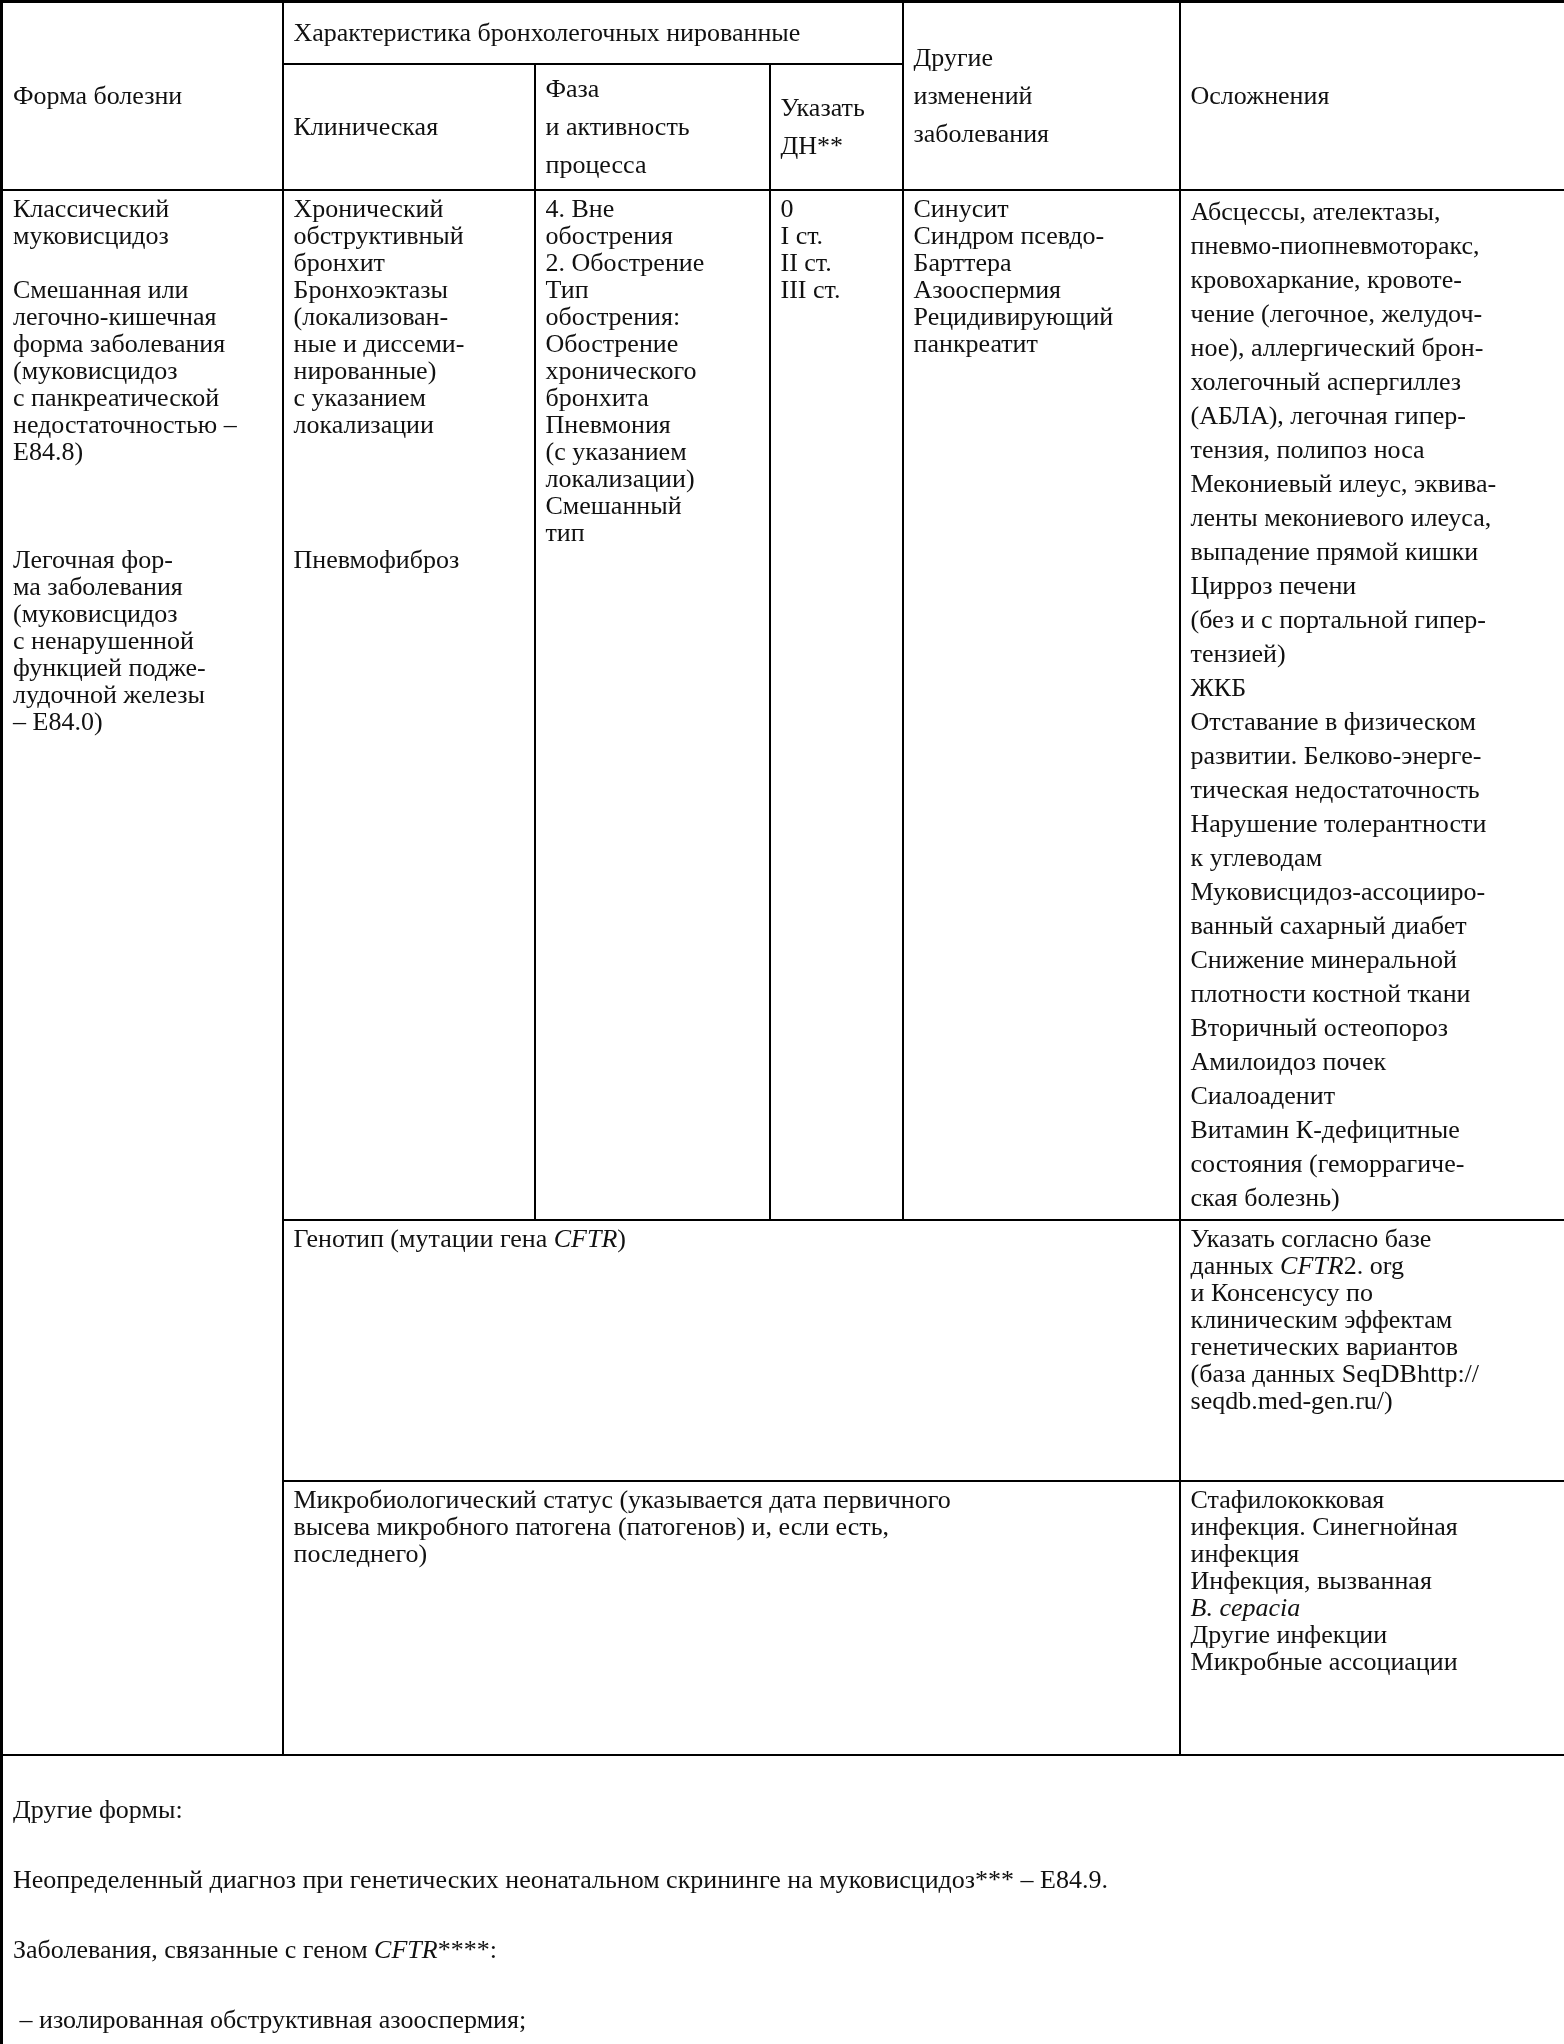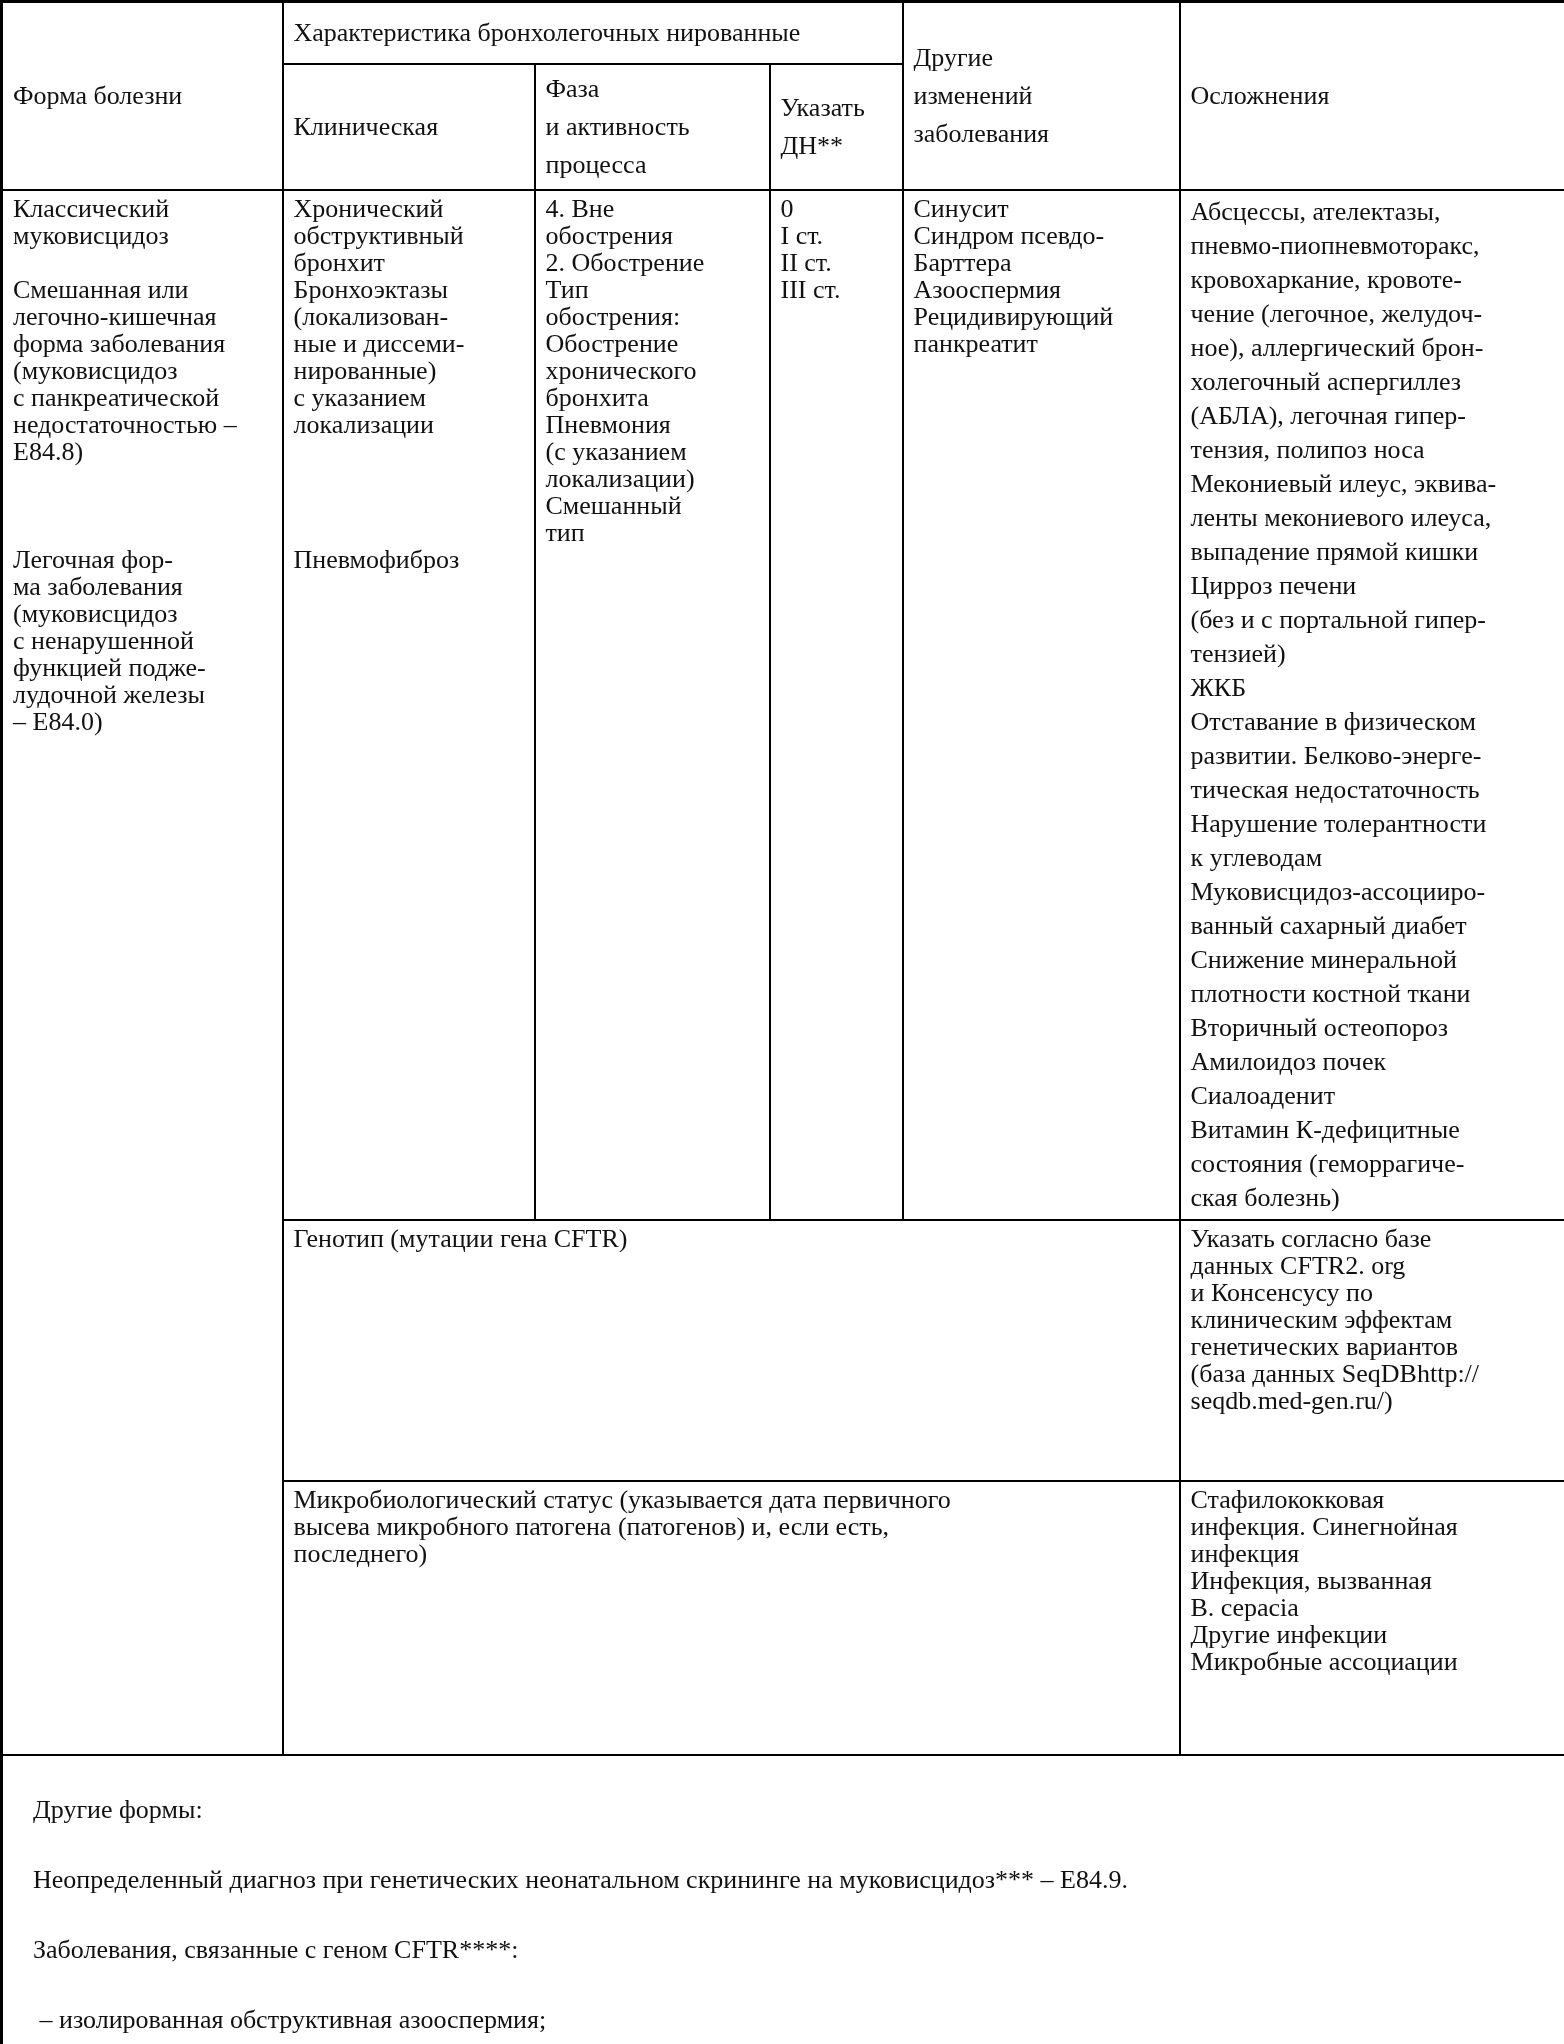--- a/index.html
+++ b/index.html
@@ -21,23 +21,23 @@
     font-size:26px;
     white-space:pre-line;
     overflow:hidden;
     box-sizing:border-box;
   }
   table.cls{border:3px solid #000;}
   .vtop{vertical-align:top;}
   .vmid{vertical-align:middle;}
   .lh38{line-height:27px;}
   .lh35{line-height:34px;}
-  .it{}
+  .it{font-style:italic;}
   .hdr{line-height:38px;}
-  .footer-line{white-space:pre-line;line-height:40px;margin-left:20px;}
+  .footer-line{white-space:pre-line;line-height:40px;}
   .footer-cell{vertical-align:top;padding-top:8px;}
 </style>
 </head>
 <body>
 
 <div class="page">
   <table class="cls">
     <colgroup>
       <col style="width:281px">
       <col style="width:252px">

